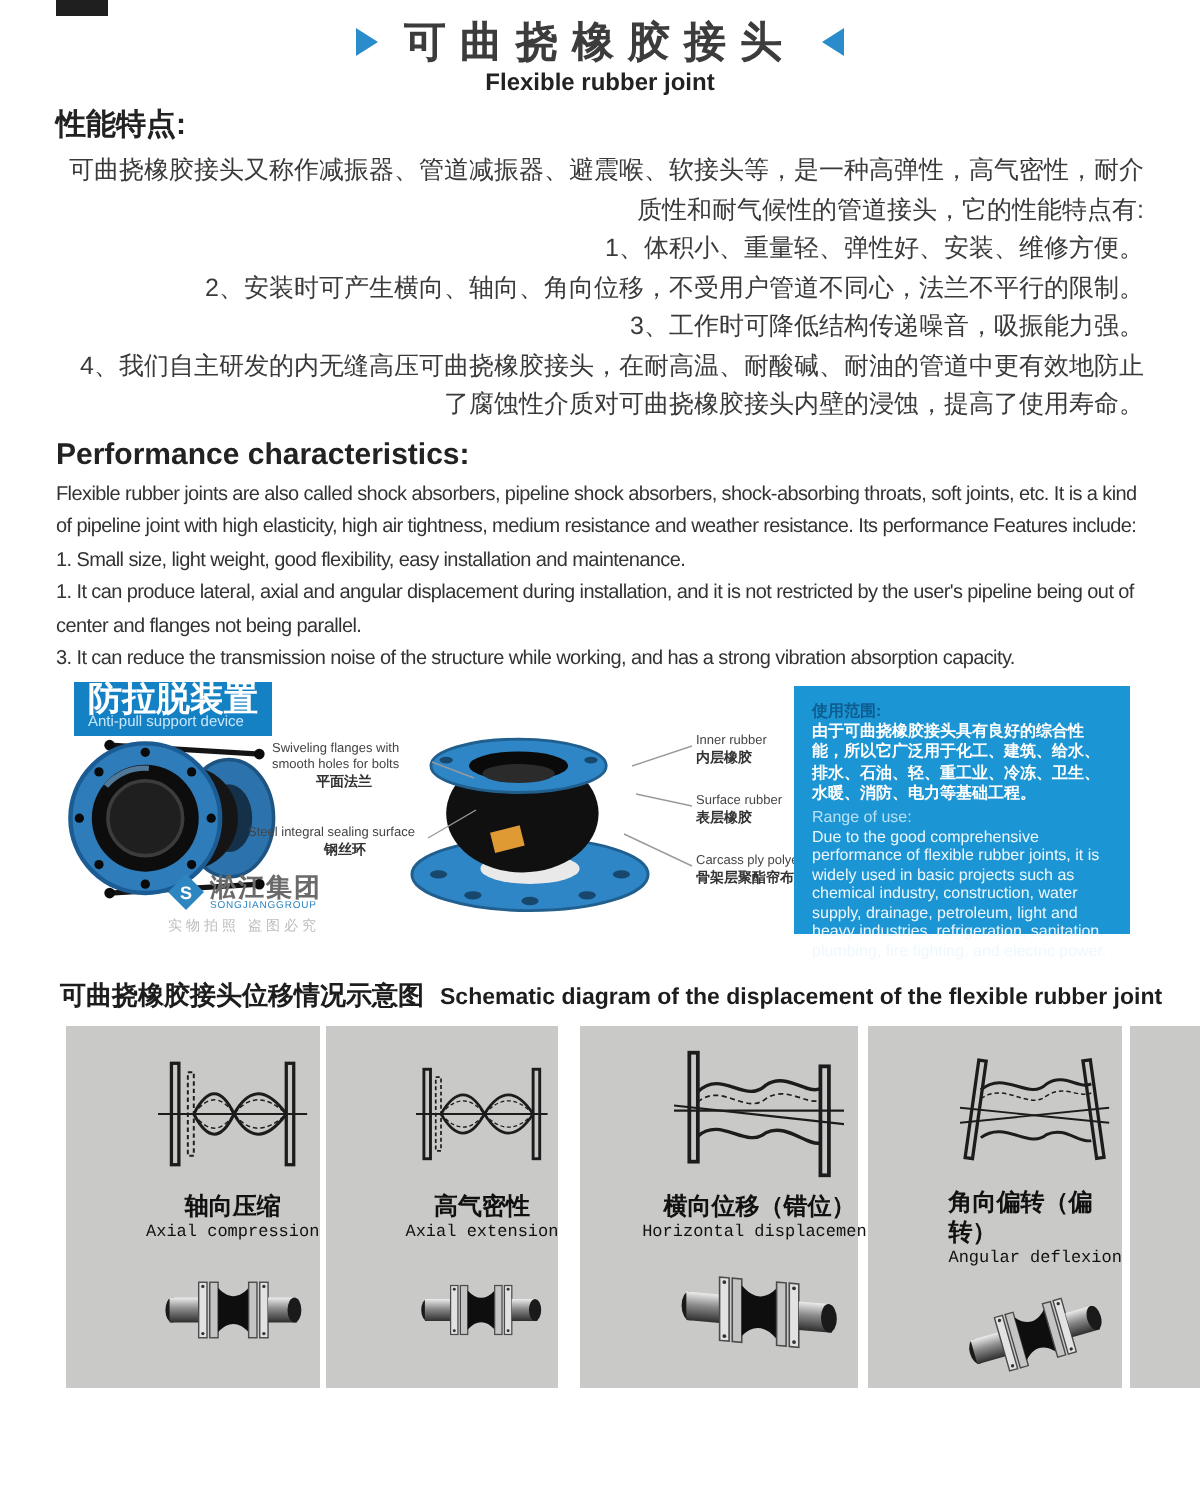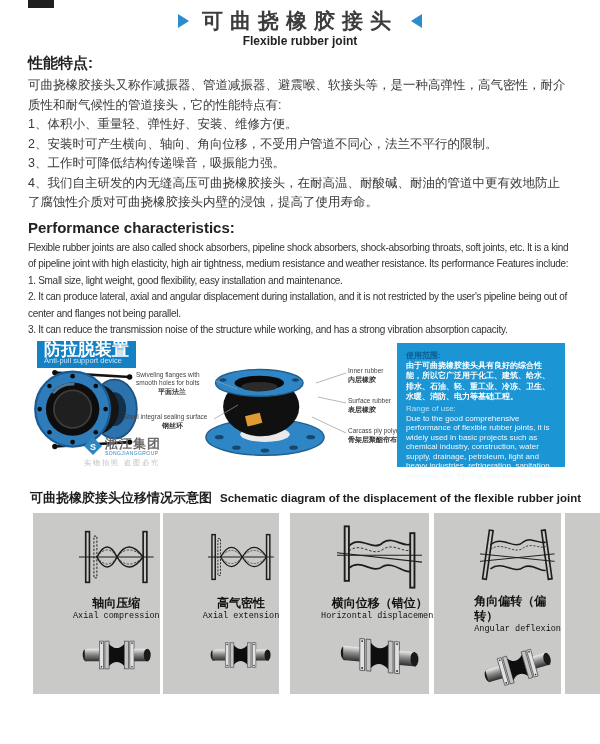--- a/index.html
+++ b/index.html
@@ -9,21 +9,21 @@
   
   .title-row{display:flex;justify-content:center;align-items:center;gap:13px;padding-top:7px;}
   .title-row h1{margin:0;font-size:21px;font-weight:700;letter-spacing:7px;color:#3c3c3c;}
   .tri{width:0;height:0;border-top:7px solid transparent;border-bottom:7px solid transparent;}
   .tri-r{border-left:11px solid #2b8ccc;}
   .tri-l{border-right:11px solid #2b8ccc;}
   .subtitle{text-align:center;font-size:12px;font-weight:700;color:#222;line-height:13px;}
   
   .sec-h{margin:6px 28px 0;font-size:15px;font-weight:700;color:#222;line-height:18px;}
   .zh-text{margin:4px 28px 0;font-size:12.5px;line-height:19.5px;color:#3a3a3a;}
-  .zh-text p{margin:0;}
+  .zh-text p{margin:0;text-align:right;}
   .en-text{margin:3px 28px 0;font-size:10px;line-height:16.5px;letter-spacing:-0.3px;color:#333;}
   .en-text p{margin:0;}
   
   .product-area{position:relative;height:142px;margin-top:2px;}
   .tag{position:absolute;background:#1581c5;color:#fff;padding:3px 7px;}
   .tag .z{font-size:17px;font-weight:700;line-height:12px;}
   .tag .e{font-size:7.5px;color:#c8e6f8;line-height:9px;white-space:nowrap;}
   .tag1{left:37px;top:0;}
   .tag2{left:202px;top:0;}
   .photo1{position:absolute;left:25px;top:20px;width:122px;height:98px;}
@@ -104,21 +104,21 @@
     <p>1、体积小、重量轻、弹性好、安装、维修方便。</p>
     <p>2、安装时可产生横向、轴向、角向位移，不受用户管道不同心，法兰不平行的限制。</p>
     <p>3、工作时可降低结构传递噪音，吸振能力强。</p>
     <p>4、我们自主研发的内无缝高压可曲挠橡胶接头，在耐高温、耐酸碱、耐油的管道中更有效地防止了腐蚀性介质对可曲挠橡胶接头内壁的浸蚀，提高了使用寿命。</p>
   </div>
 
   <div class="sec-h">Performance characteristics:</div>
   <div class="en-text">
     <p>Flexible rubber joints are also called shock absorbers, pipeline shock absorbers, shock-absorbing throats, soft joints, etc. It is a kind of pipeline joint with high elasticity, high air tightness, medium resistance and weather resistance. Its performance Features include:</p>
     <p>1. Small size, light weight, good flexibility, easy installation and maintenance.</p>
-    <p>2. It can produce lateral, axial and angular displacement during installation, and it is not restricted by the user's pipeline being out of center and flanges not being parallel.</p>
+    <p>1. It can produce lateral, axial and angular displacement during installation, and it is not restricted by the user's pipeline being out of center and flanges not being parallel.</p>
     <p>3. It can reduce the transmission noise of the structure while working, and has a strong vibration absorption capacity.</p>
   </div>
 
   <div class="product-area">
     <div class="tag tag1">
       <div class="z">防拉脱装置</div>
       <div class="e">Anti-pull support device</div>
     </div>
 
     <svg class="photo1" viewBox="0 0 130 110">

